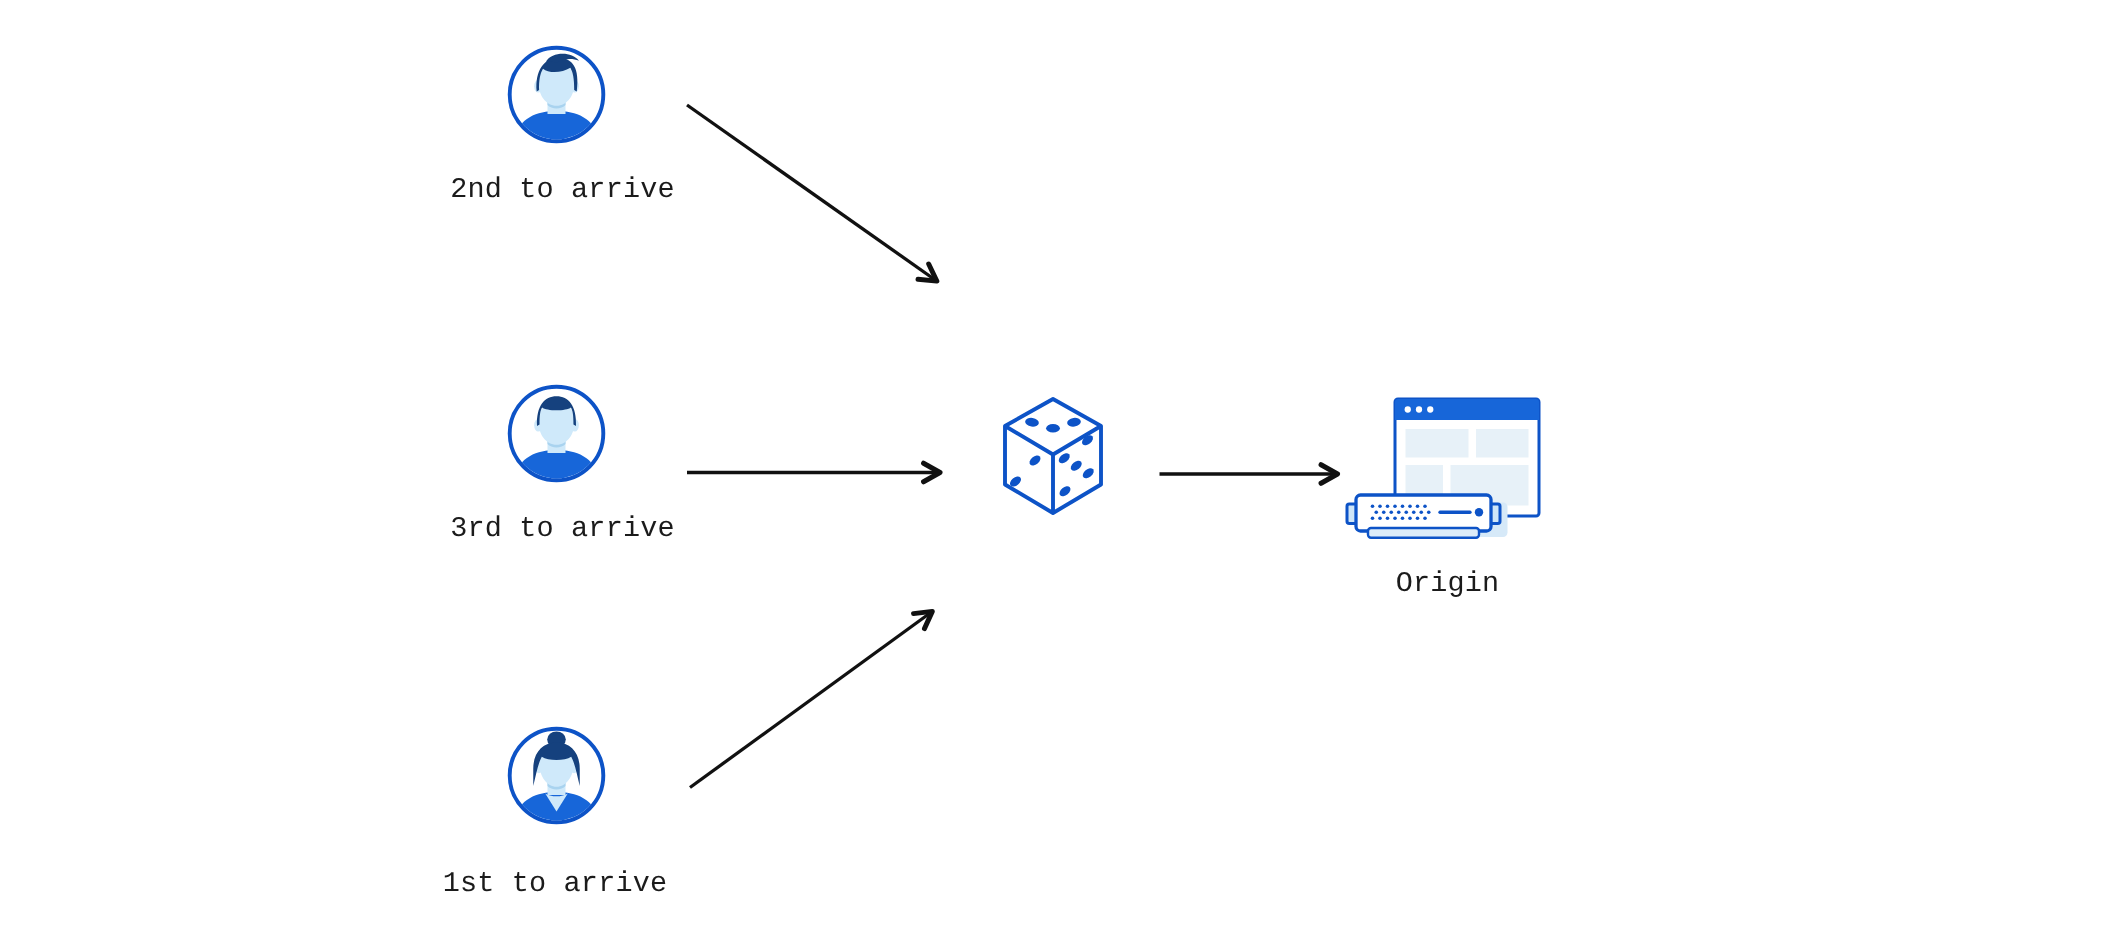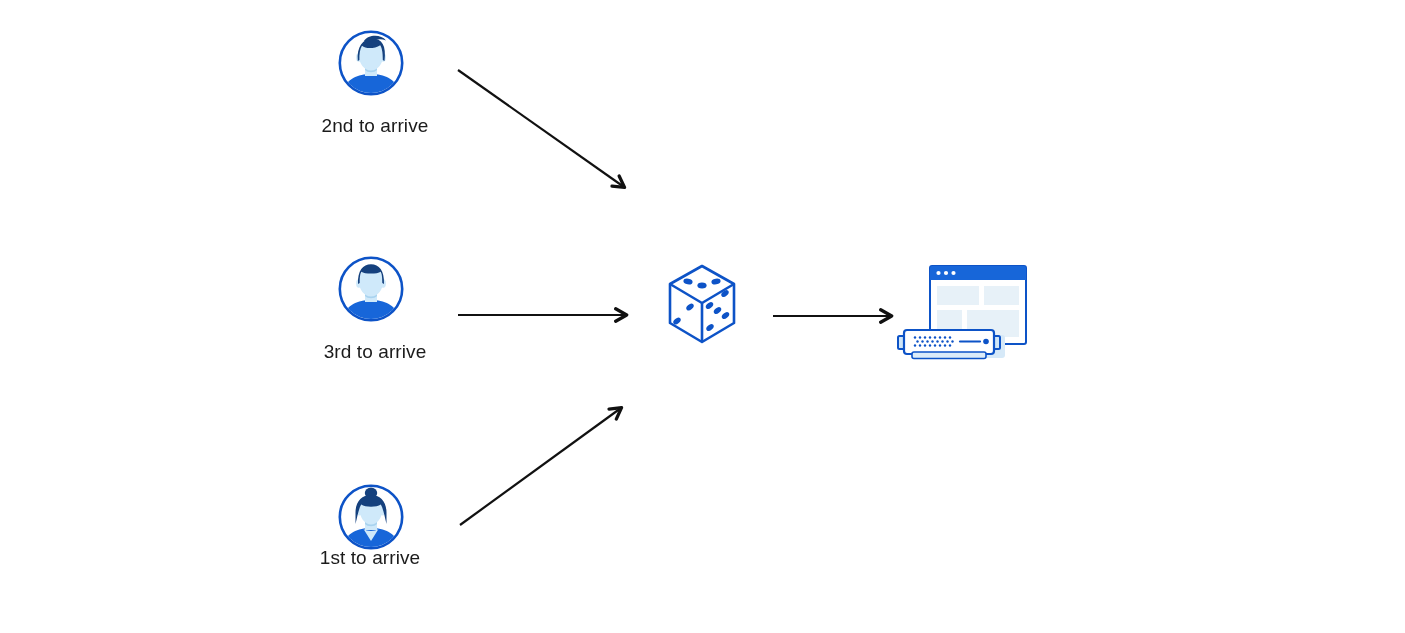--- a/index.html
+++ b/index.html
@@ -8,21 +8,21 @@
     font-family:"Liberation Sans","DejaVu Sans",sans-serif;
     position:relative;overflow:hidden;
   }
   .canvas{position:absolute;inset:0;width:1405px;height:633px;}
   .node{position:absolute;text-align:center;}
   .avatar{width:66px;height:66px;display:block;margin:0 auto;}
   .node-label{
     font-size:19px;color:#1b1b1b;line-height:20px;white-space:nowrap;
     margin-top:0;letter-spacing:.1px;
   }
-  .user-label{position:absolute;width:200px;text-align:center;}
+  .user-label{position:absolute;width:200px;text-align:center;font-family:Liberation Mono, monospace;}
   .arrows{position:absolute;left:0;top:0;width:1405px;height:633px;pointer-events:none;}
   .abs{position:absolute;}
 </style>
 </head>
 <body>
 
 <div class="canvas">
 
   <svg class="arrows" viewBox="0 0 1405 633">
     <defs>
@@ -93,21 +93,21 @@
         <rect x="27" y="33" width="12" height="13" fill="#cfe9fa"></rect>
         <path d="M27,35 c2.5,3.5 9.5,3.5 12,0 v5 c-2.5,3 -9.5,3 -12,0 Z" fill="#a9d3ef"></path>
         <ellipse cx="21.3" cy="27.5" rx="2.6" ry="4" fill="#cfe9fa"></ellipse>
         <ellipse cx="44.7" cy="27.5" rx="2.6" ry="4" fill="#cfe9fa"></ellipse>
         <path d="M33,12 C26,12 21.7,18 21.7,25.8 C21.7,33.5 26.5,40.5 33,40.5 C39.5,40.5 44.3,33.5 44.3,25.8 C44.3,18 40,12 33,12 Z" fill="#cfe9fa"></path>
         <ellipse cx="33" cy="9" rx="6.2" ry="5.4" fill="#15417e"></ellipse>
         <path d="M33,11 C23.5,11 17.5,18 17.5,28.5 L17.5,40 C19.5,32 20.5,25.5 23.2,20.5 C27.5,23.4 38.5,23.4 42.8,20.5 C45.5,25.5 46.5,32 48.5,40 L48.5,28.5 C48.5,18 42.5,11 33,11 Z" fill="#15417e"></path>
       </g>
     </svg>
   </div>
-  <div class="user-label node-label" style="left:270px;top:548px;">1st to arrive</div>
+  <div class="user-label node-label" style="left:270px;top:579px;">1st to arrive</div>
 
   <div class="node abs" style="left:665px;top:263px;">
     <svg width="74" height="86" viewBox="0 0 74 86">
       <g stroke="#0d53c7" stroke-width="2.6" stroke-linejoin="round" fill="#ffffff">
         <path d="M37,3 L69,21 L69,60 L37,79 L5,60 L5,21 Z"></path>
         <path d="M5,21 L37,40 L69,21" fill="none"></path>
         <path d="M37,40 L37,79" fill="none"></path>
       </g>
       <g fill="#0d53c7">
 
@@ -173,14 +173,15 @@
             <circle cx="39" cy="85.5" r="1.2"></circle>
             <circle cx="44" cy="85.5" r="1.2"></circle>
             <circle cx="49" cy="85.5" r="1.2"></circle>
             <circle cx="54" cy="85.5" r="1.2"></circle>
         </g>
         <line x1="64" y1="81.5" x2="84" y2="81.5" stroke="#0d53c7" stroke-width="2.2" stroke-linecap="round"></line>
         <circle cx="90" cy="81.5" r="2.8" fill="#0d53c7"></circle>
       </g>
     </svg>
   </div>
+  <div class="user-label node-label" style="left:865px;top:379px;">Origin</div>
 
 </div>
 
 </body></html>

